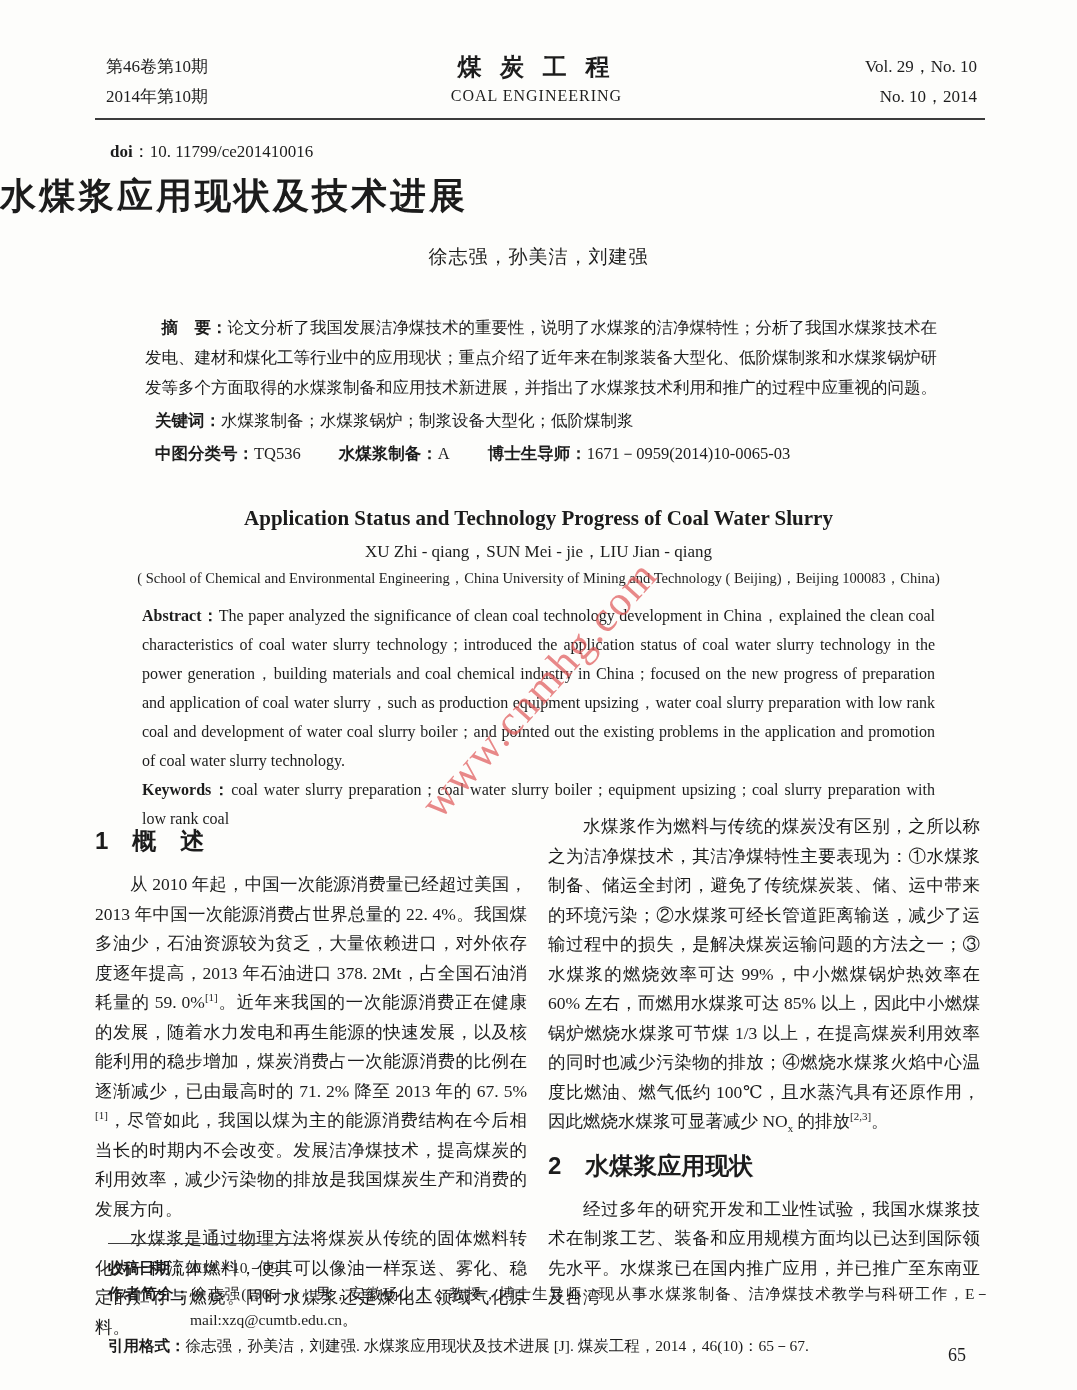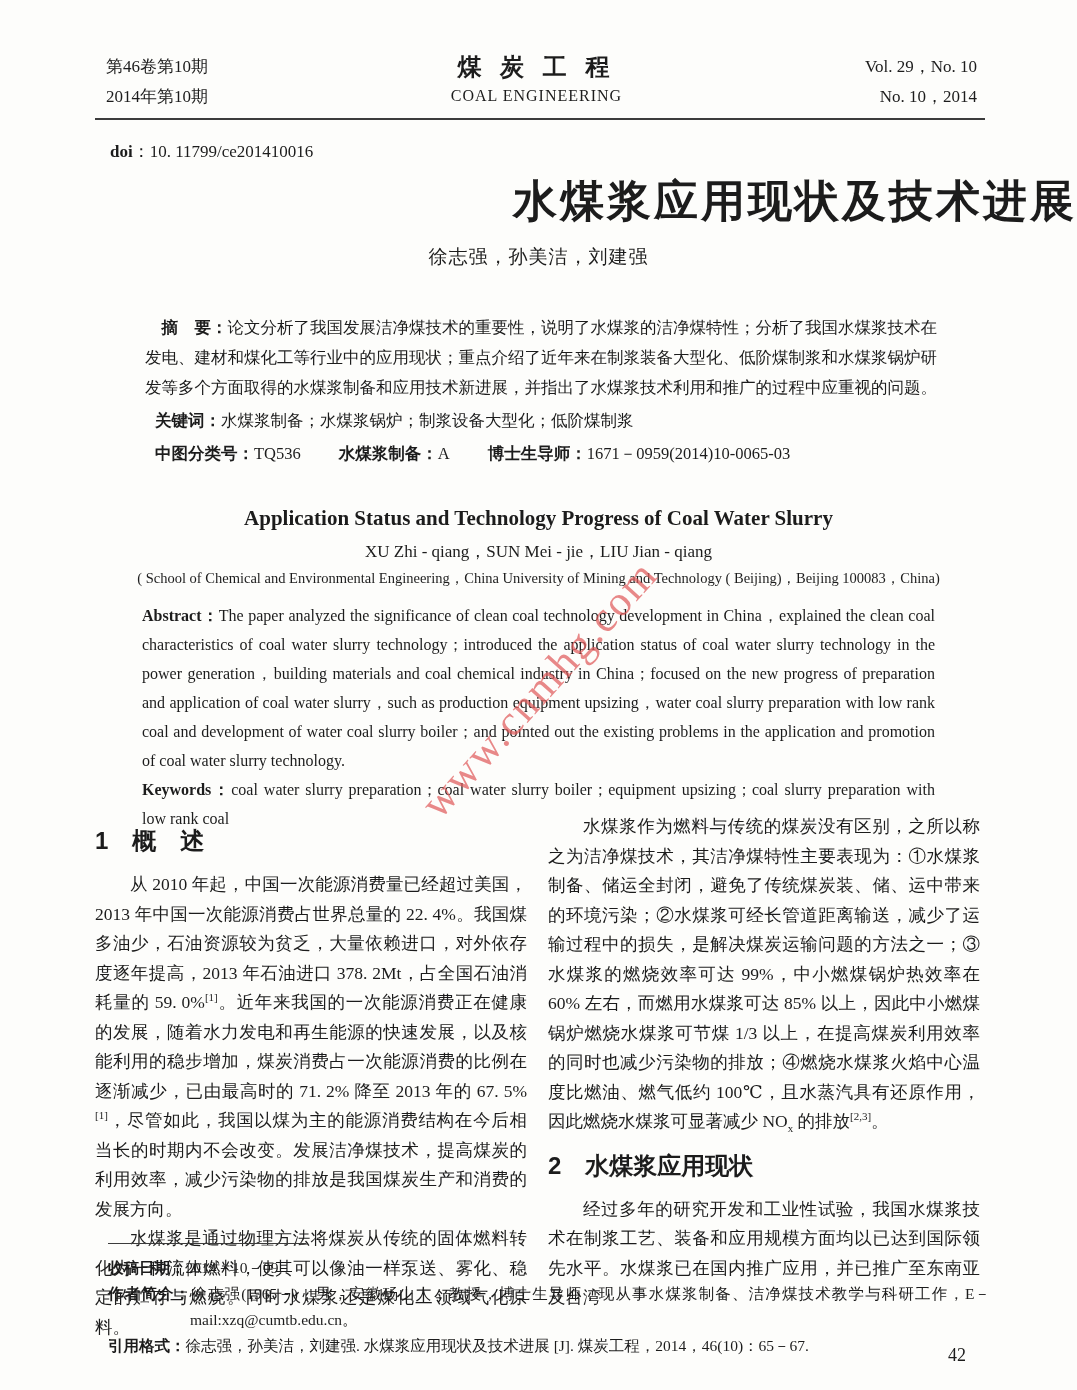--- a/index.html
+++ b/index.html
@@ -20,23 +20,23 @@
   .hdr-right { text-align:right; }
   .hdr-center { text-align:center; }
   .jname-cn { font-family:"Liberation Sans","DejaVu Sans",sans-serif;
               font-size:24px; font-weight:bold; letter-spacing:6px; line-height:30px; }
   .jname-en { font-size:16px; letter-spacing:1px; line-height:28px; }
   .hdr-rule { position:absolute; top:118px; left:95px; width:890px;
               border-top:2px solid #3c3c3c; }
   .doi { position:absolute; top:140px; left:110px; font-size:17px; }
   .doi .b { font-weight:bold; }
   
-  .title-cn { position:absolute; top:172px; left:0; right:0; text-align:right;
+  .title-cn { position:absolute; top:172px; left:0; right:0; text-align:left;
               font-family:Liberation Mono, monospace;
-              font-size:44px; font-weight:bold; letter-spacing:3px; }
+              font-size:36px; font-weight:bold; letter-spacing:3px; }
   .authors-cn { position:absolute; top:244px; left:0; right:0; text-align:center;
                 font-size:19px; letter-spacing:1px; }
   .affil-cn { position:absolute; top:276px; left:0; right:0; text-align:center;
               font-size:16px; }
   
   .meta-block { position:absolute; top:312px; left:145px; width:792px;
                 font-size:16.5px; line-height:30px; text-align:justify; }
   .meta-block .lbl { font-family:"Liberation Sans","DejaVu Sans",sans-serif; font-weight:bold; }
   .abstract-cn { text-indent:1em; }
   .kw-cn { text-indent:0.6em; margin-top:2px; }
@@ -135,17 +135,17 @@
     <p class="para">经过多年的研究开发和工业性试验，我国水煤浆技术在制浆工艺、装备和应用规模方面均以已达到国际领先水平。水煤浆已在国内推广应用，并已推广至东南亚及台湾</p>
   </div>
 
   <div class="fn-rule"></div>
   <div class="footnotes">
     <div class="fn-line"><span class="lbl">收稿日期：</span><span>2014－10－09</span></div>
     <div class="fn-line"><span class="lbl">作者简介：</span><span>徐志强(1965－)，男，安徽砀山人，教授，博士生导师，现从事水煤浆制备、洁净煤技术教学与科研工作，E－mail:xzq@cumtb.edu.cn。</span></div>
     <div class="fn-line"><span class="lbl">引用格式：</span><span>徐志强，孙美洁，刘建强. 水煤浆应用现状及技术进展 [J]. 煤炭工程，2014，46(10)：65－67.</span></div>
   </div>
 
-  <div class="page-num">42</div>
+  <div class="page-num">65</div>
 
   <div class="watermark" style="color: rgb(224, 92, 92);">www.cnmhg.com</div>
 
 </div>
 
 </body></html>

